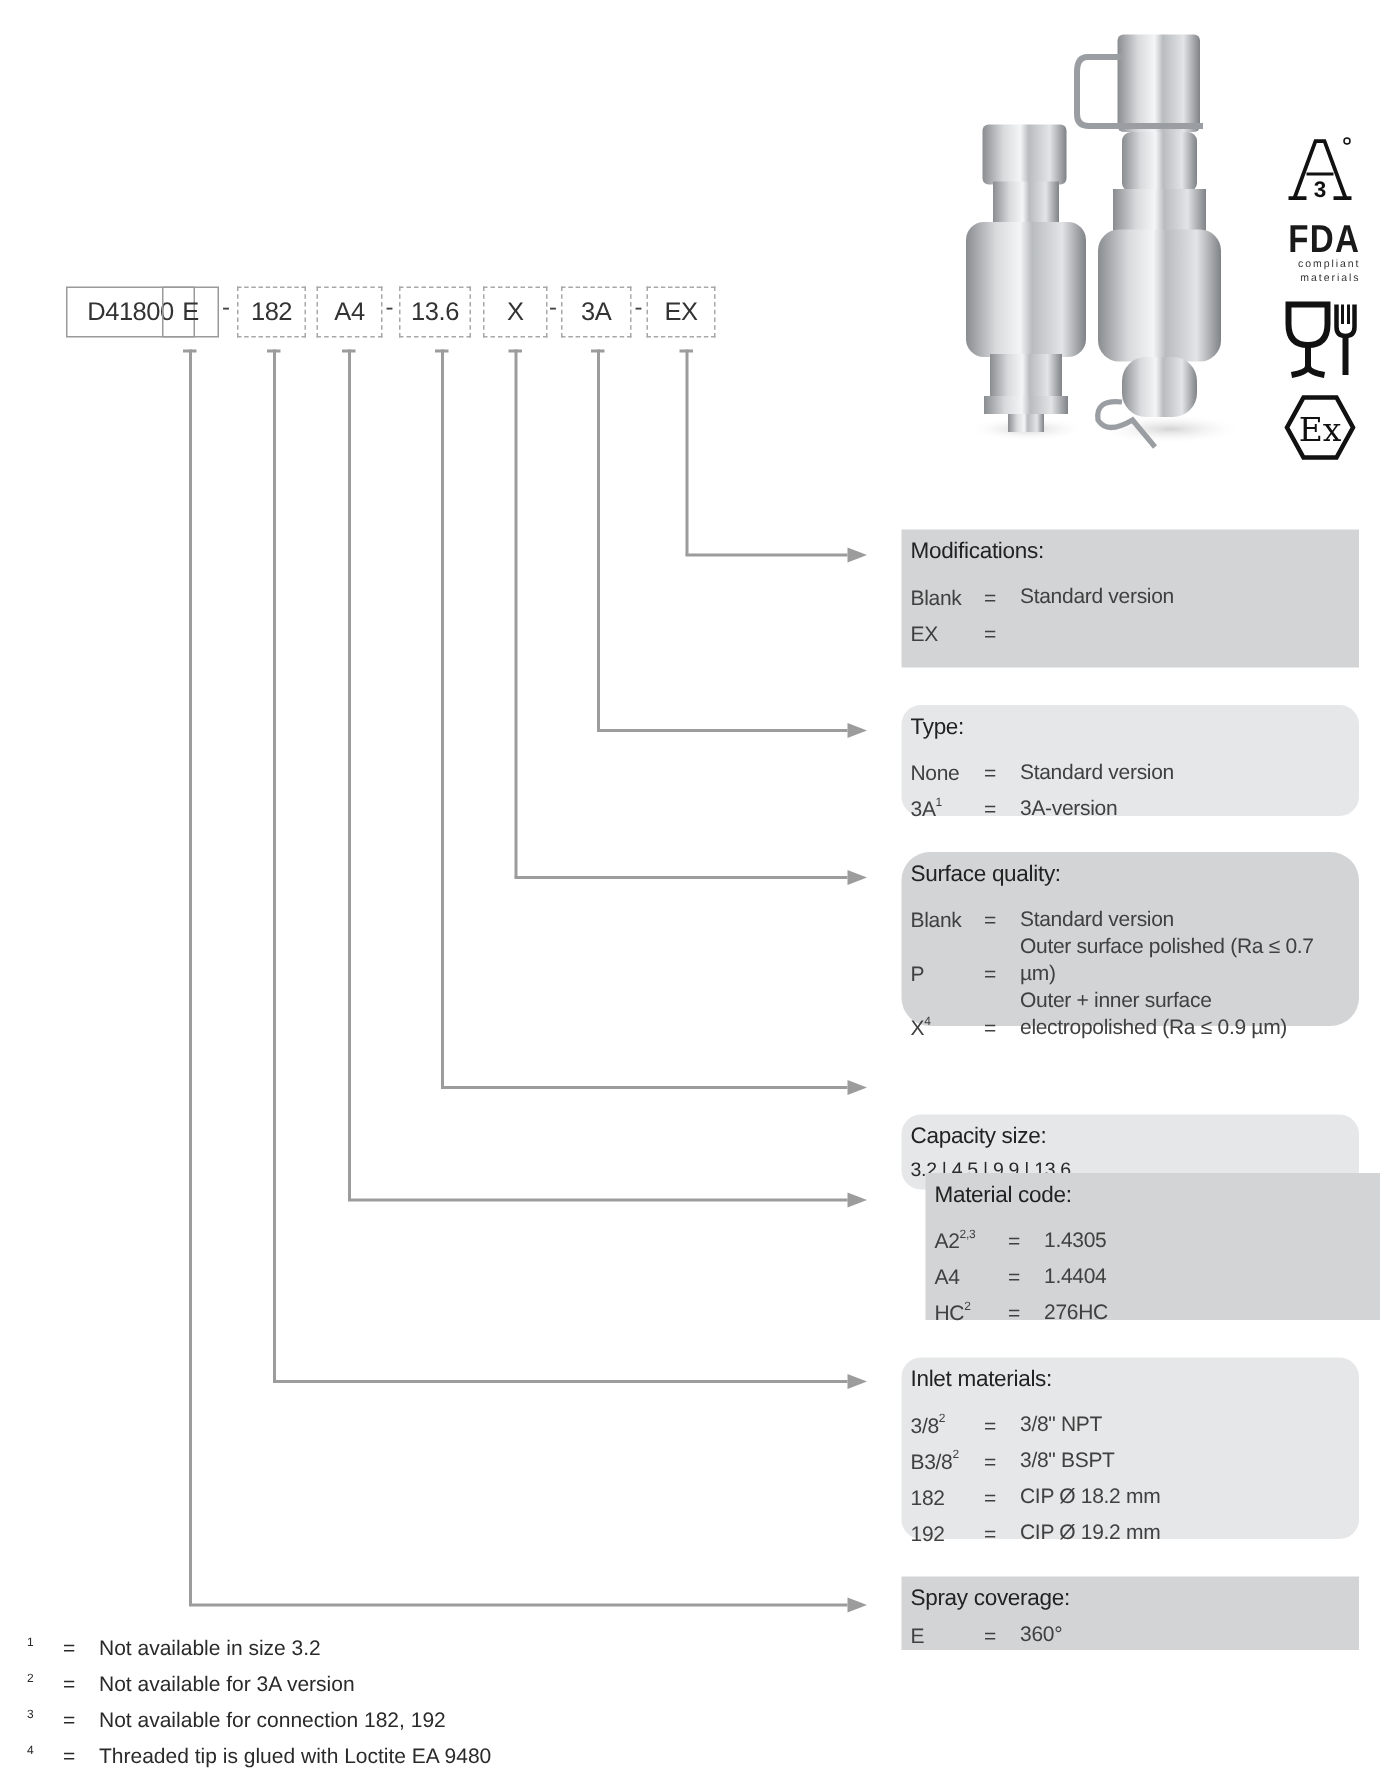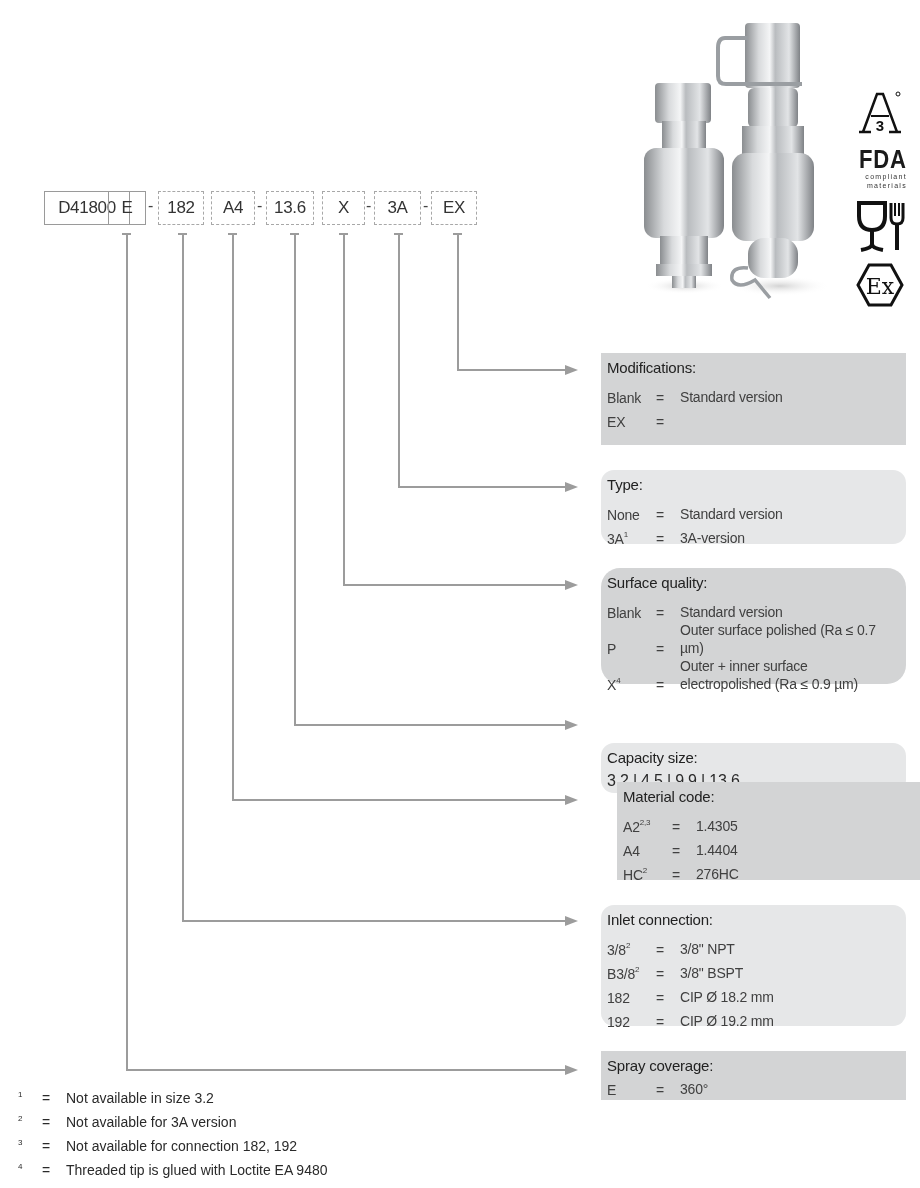--- a/index.html
+++ b/index.html
@@ -19,21 +19,21 @@
   .info-box { position:absolute; left:601px; width:305px; box-sizing:border-box;
               padding:6px 6px 0 6px; font-size:14px; letter-spacing:-0.2px; }
   .info-box.dark { background:#d3d4d5; }
   .info-box.light { background:#e6e7e8;border-radius:13px; }
   .info-title { font-size:15px; margin-bottom:6px; color:#222; }
   .info-row { display:flex; align-items:flex-end; min-height:24px; color:#404040; }
   .info-row .k { width:49px; }
   .info-row .eq { width:24px; }
   .info-row .v { flex:1; line-height:18px; }
   sup { font-size:8px; vertical-align:top; position:relative; top:-1px; }
-  .plain { font-size:16px; }
+  .plain { font-size:13px; }
   .footnotes { position:absolute; left:14px; top:1086px; font-size:14px; color:#2a2a2a; }
   .fn-row { display:flex; height:24px; align-items:center; }
   .fn-row .n { width:24px; font-size:8px; position:relative; top:-4px; padding-left:4px; }
   .fn-row .eq { width:24px; }
   .product { position:absolute; left:630px; top:18px; width:220px; height:285px; }
   .cert { position:absolute; left:855px; }
 </style>
 </head>
 <body>
 
@@ -214,21 +214,21 @@
     <span class="v">1.4404</span>
   </div>
   <div class="info-row">
     <span class="k"><span>HC</span><sup>2</sup></span>
     <span class="eq">=</span>
     <span class="v">276HC</span>
   </div>
 </div>
 
 <div class="info-box light" style="top:905px;height:121px;">
-  <div class="info-title">Inlet connection:</div>
+  <div class="info-title">Inlet materials:</div>
   <div class="info-row">
     <span class="k"><span>3/8</span><sup>2</sup></span>
     <span class="eq">=</span>
     <span class="v">3/8" NPT</span>
   </div>
   <div class="info-row">
     <span class="k"><span>B3/8</span><sup>2</sup></span>
     <span class="eq">=</span>
     <span class="v">3/8" BSPT</span>
   </div>

